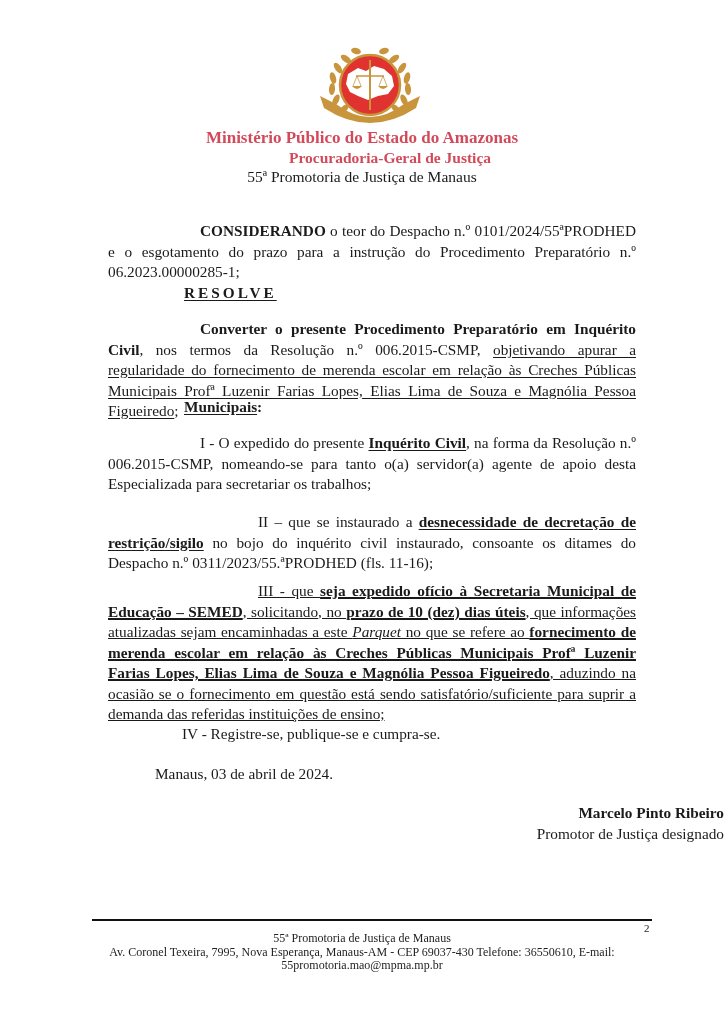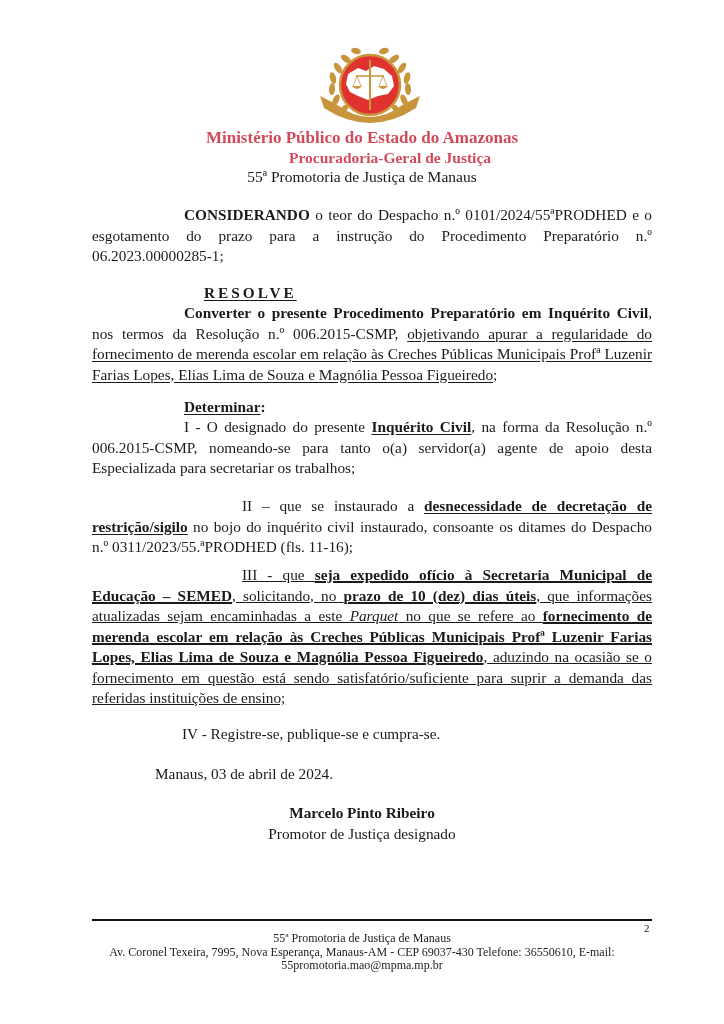--- a/index.html
+++ b/index.html
@@ -12,33 +12,33 @@
 
   
   .logo { position: absolute; left: 318px; top: 38px; width: 104px; height: 88px; }
   .hdr { position: absolute; left: 0; width: 724px; text-align: center; }
   .hdr-org { top: 128px; font-size: 17px; font-weight: bold; color: #d24a5a; }
   .hdr-sub { top: 149px; font-size: 15.5px; font-weight: bold; color: #d24a5a; margin-left: 28px; }
   .hdr-unit { top: 168px; font-size: 15.5px; color: #1a1a1a; }
 
   
   .blk { position: absolute; left: 92px; width: 560px; font-size: 15.3px; line-height: 20.5px; text-align: justify; }
-  .blk p { margin: 0; }
+  .blk p { margin: 16px; }
   .ind { text-indent: 92px; }
   .ind2 { text-indent: 150px; }
   .u { text-decoration: underline; text-underline-offset: 2px; }
   .b { font-weight: bold; }
   .i { font-style: italic; }
   .last-left { text-align-last: left; }
   .resolve { letter-spacing: 3px; font-weight: bold; text-decoration: underline; text-underline-offset: 2px; }
 
   .line { position: absolute; font-size: 15.3px; line-height: 20px; }
 
   
-  .sig { position: absolute; left: 0; width: 724px; text-align: center; font-size: 15.3px; line-height: 20.5px; }
+  .sig { position: absolute; left: 0; width: 724px; text-align: right; font-size: 15.3px; line-height: 20.5px; }
   .sig .name { font-weight: bold; }
 
   
   .rule { position: absolute; left: 92px; top: 919px; width: 560px; height: 0; border-top: 2px solid #111; }
   .pgnum { position: absolute; left: 644px; top: 922px; font-size: 11px; color: #222; }
   .foot { position: absolute; left: 0; width: 724px; text-align: center; font-size: 12px; line-height: 13.5px; color: #222; top: 932px; }
 </style>
 </head>
 <body>
 
@@ -80,33 +80,33 @@
   </svg>
 
   <div class="hdr hdr-org">Ministério Público do Estado do Amazonas</div>
   <div class="hdr hdr-sub">Procuradoria-Geral de Justiça</div>
   <div class="hdr hdr-unit">55ª Promotoria de Justiça de Manaus</div>
 
   <div class="blk" style="top:205px;">
     <p class="ind last-left"><span class="b">CONSIDERANDO</span><span> o teor do Despacho n.º 0101/2024/55ªPRODHED e o esgotamento do prazo para a instrução do Procedimento Preparatório n.º 06.2023.00000285-1;</span></p>
   </div>
 
-  <div class="line" style="left:184px; top:283px;margin-left:20px;">
+  <div class="line" style="left:184px; top:283px;">
     <span class="resolve">RESOLVE</span>
   </div>
   <div class="blk" style="top:303px;">
     <p class="ind last-left"><span class="b">Converter o presente Procedimento Preparatório em Inquérito Civil</span><span>, nos termos da Resolução n.º 006.2015-CSMP, </span><span class="u">objetivando apurar a regularidade do fornecimento de merenda escolar em relação às Creches Públicas Municipais Profª Luzenir Farias Lopes, Elias Lima de Souza e Magnólia Pessoa Figueiredo</span><span>;</span></p>
   </div>
 
   <div class="line" style="left:184px; top:397px;">
-    <span class="b u">Determinar</span><span class="b">:</span>
+    <span class="b u">Municipais</span><span class="b">:</span>
   </div>
 
   <div class="blk" style="top:417px;">
-    <p class="ind last-left"><span>I - O designado do presente </span><span class="b u">Inquérito Civil</span><span>, na forma da Resolução n.º 006.2015-CSMP, nomeando-se para tanto o(a) servidor(a) agente de apoio desta Especializada para secretariar os trabalhos;</span></p>
+    <p class="ind last-left"><span>I - O expedido do presente </span><span class="b u">Inquérito Civil</span><span>, na forma da Resolução n.º 006.2015-CSMP, nomeando-se para tanto o(a) servidor(a) agente de apoio desta Especializada para secretariar os trabalhos;</span></p>
   </div>
 
   <div class="blk" style="top:496px;">
     <p class="ind2 last-left"><span>II – que se instaurado a </span><span class="b u">desnecessidade de decretação de restrição/sigilo</span><span> no bojo do inquérito civil instaurado, consoante os ditames do Despacho n.º 0311/2023/55.ªPRODHED (fls. 11-16);</span></p>
   </div>
 
   <div class="blk" style="top:565px;text-decoration:underline;">
     <p class="ind2 last-left"><span>III - que </span><span class="b u">seja expedido ofício à Secretaria Municipal de Educação – SEMED</span><span>, solicitando, no </span><span class="b u">prazo de 10 (dez) dias úteis</span><span>, que informações atualizadas sejam encaminhadas a este </span><span class="i">Parquet</span><span> no que se refere ao </span><span class="b u">fornecimento de merenda escolar em relação às Creches Públicas Municipais Profª Luzenir Farias Lopes, Elias Lima de Souza e Magnólia Pessoa Figueiredo</span><span>, aduzindo na ocasião se o fornecimento em questão está sendo satisfatório/suficiente para suprir a demanda das referidas instituições de ensino;</span></p>
   </div>
 

